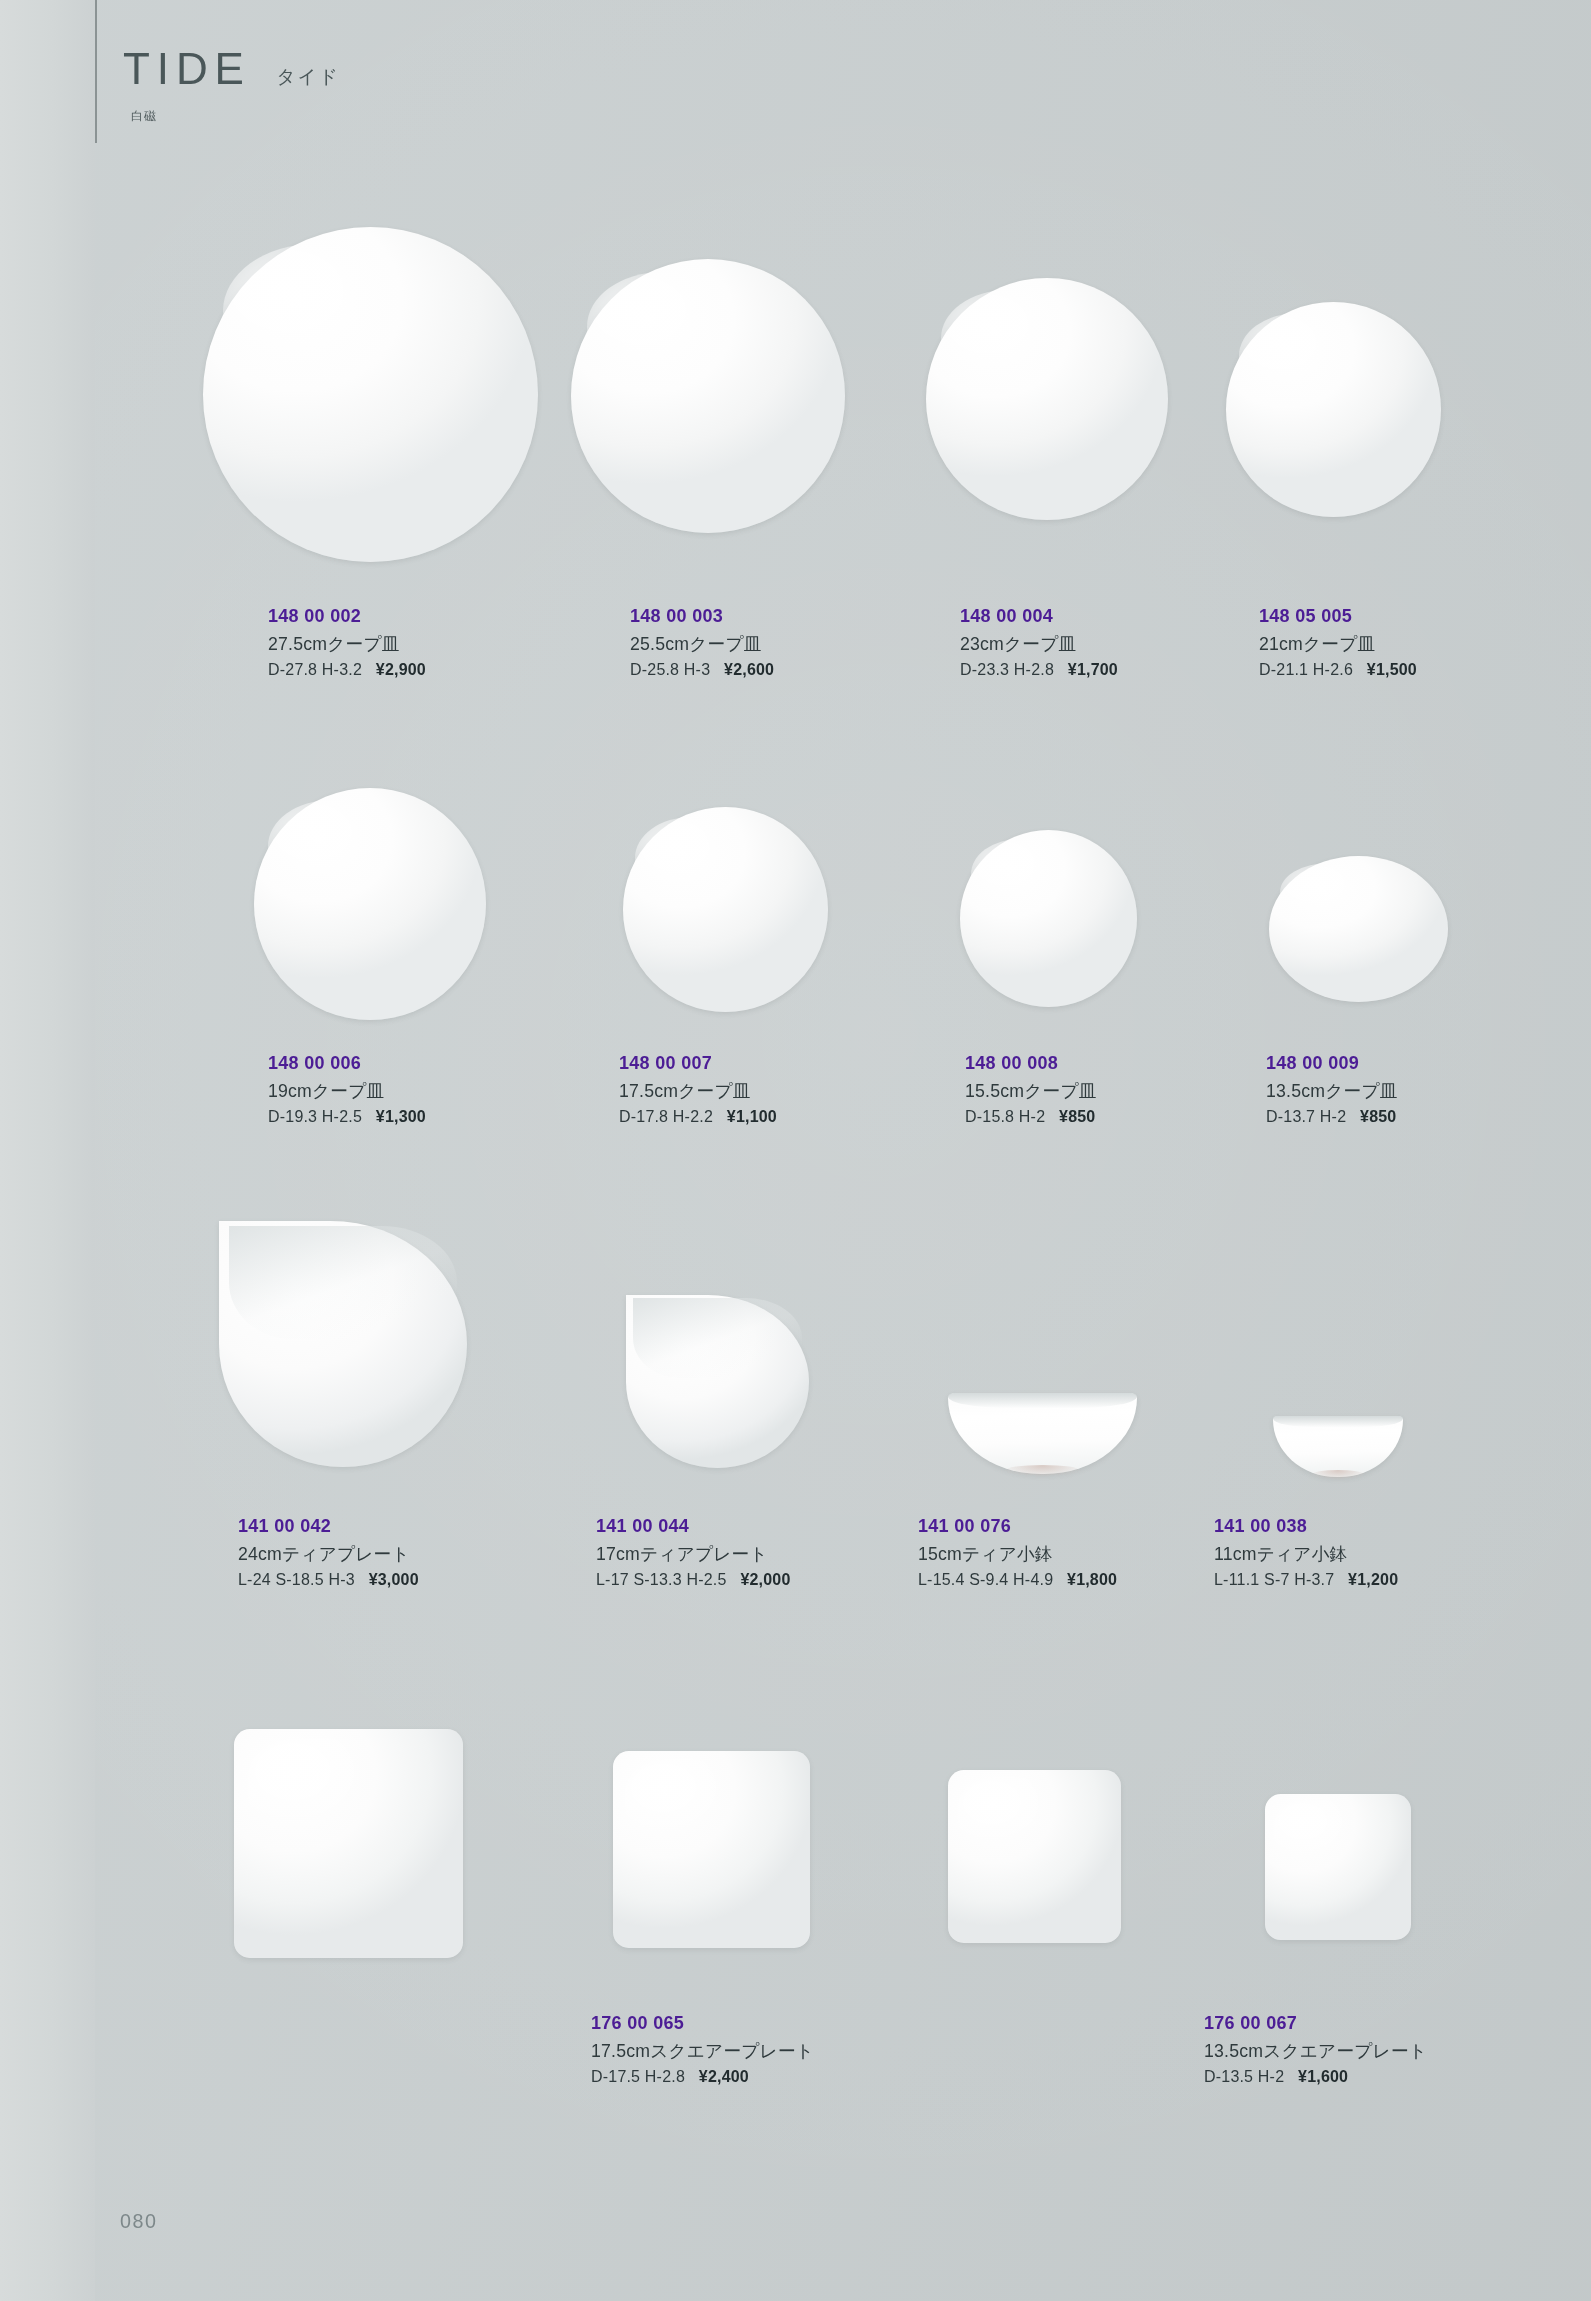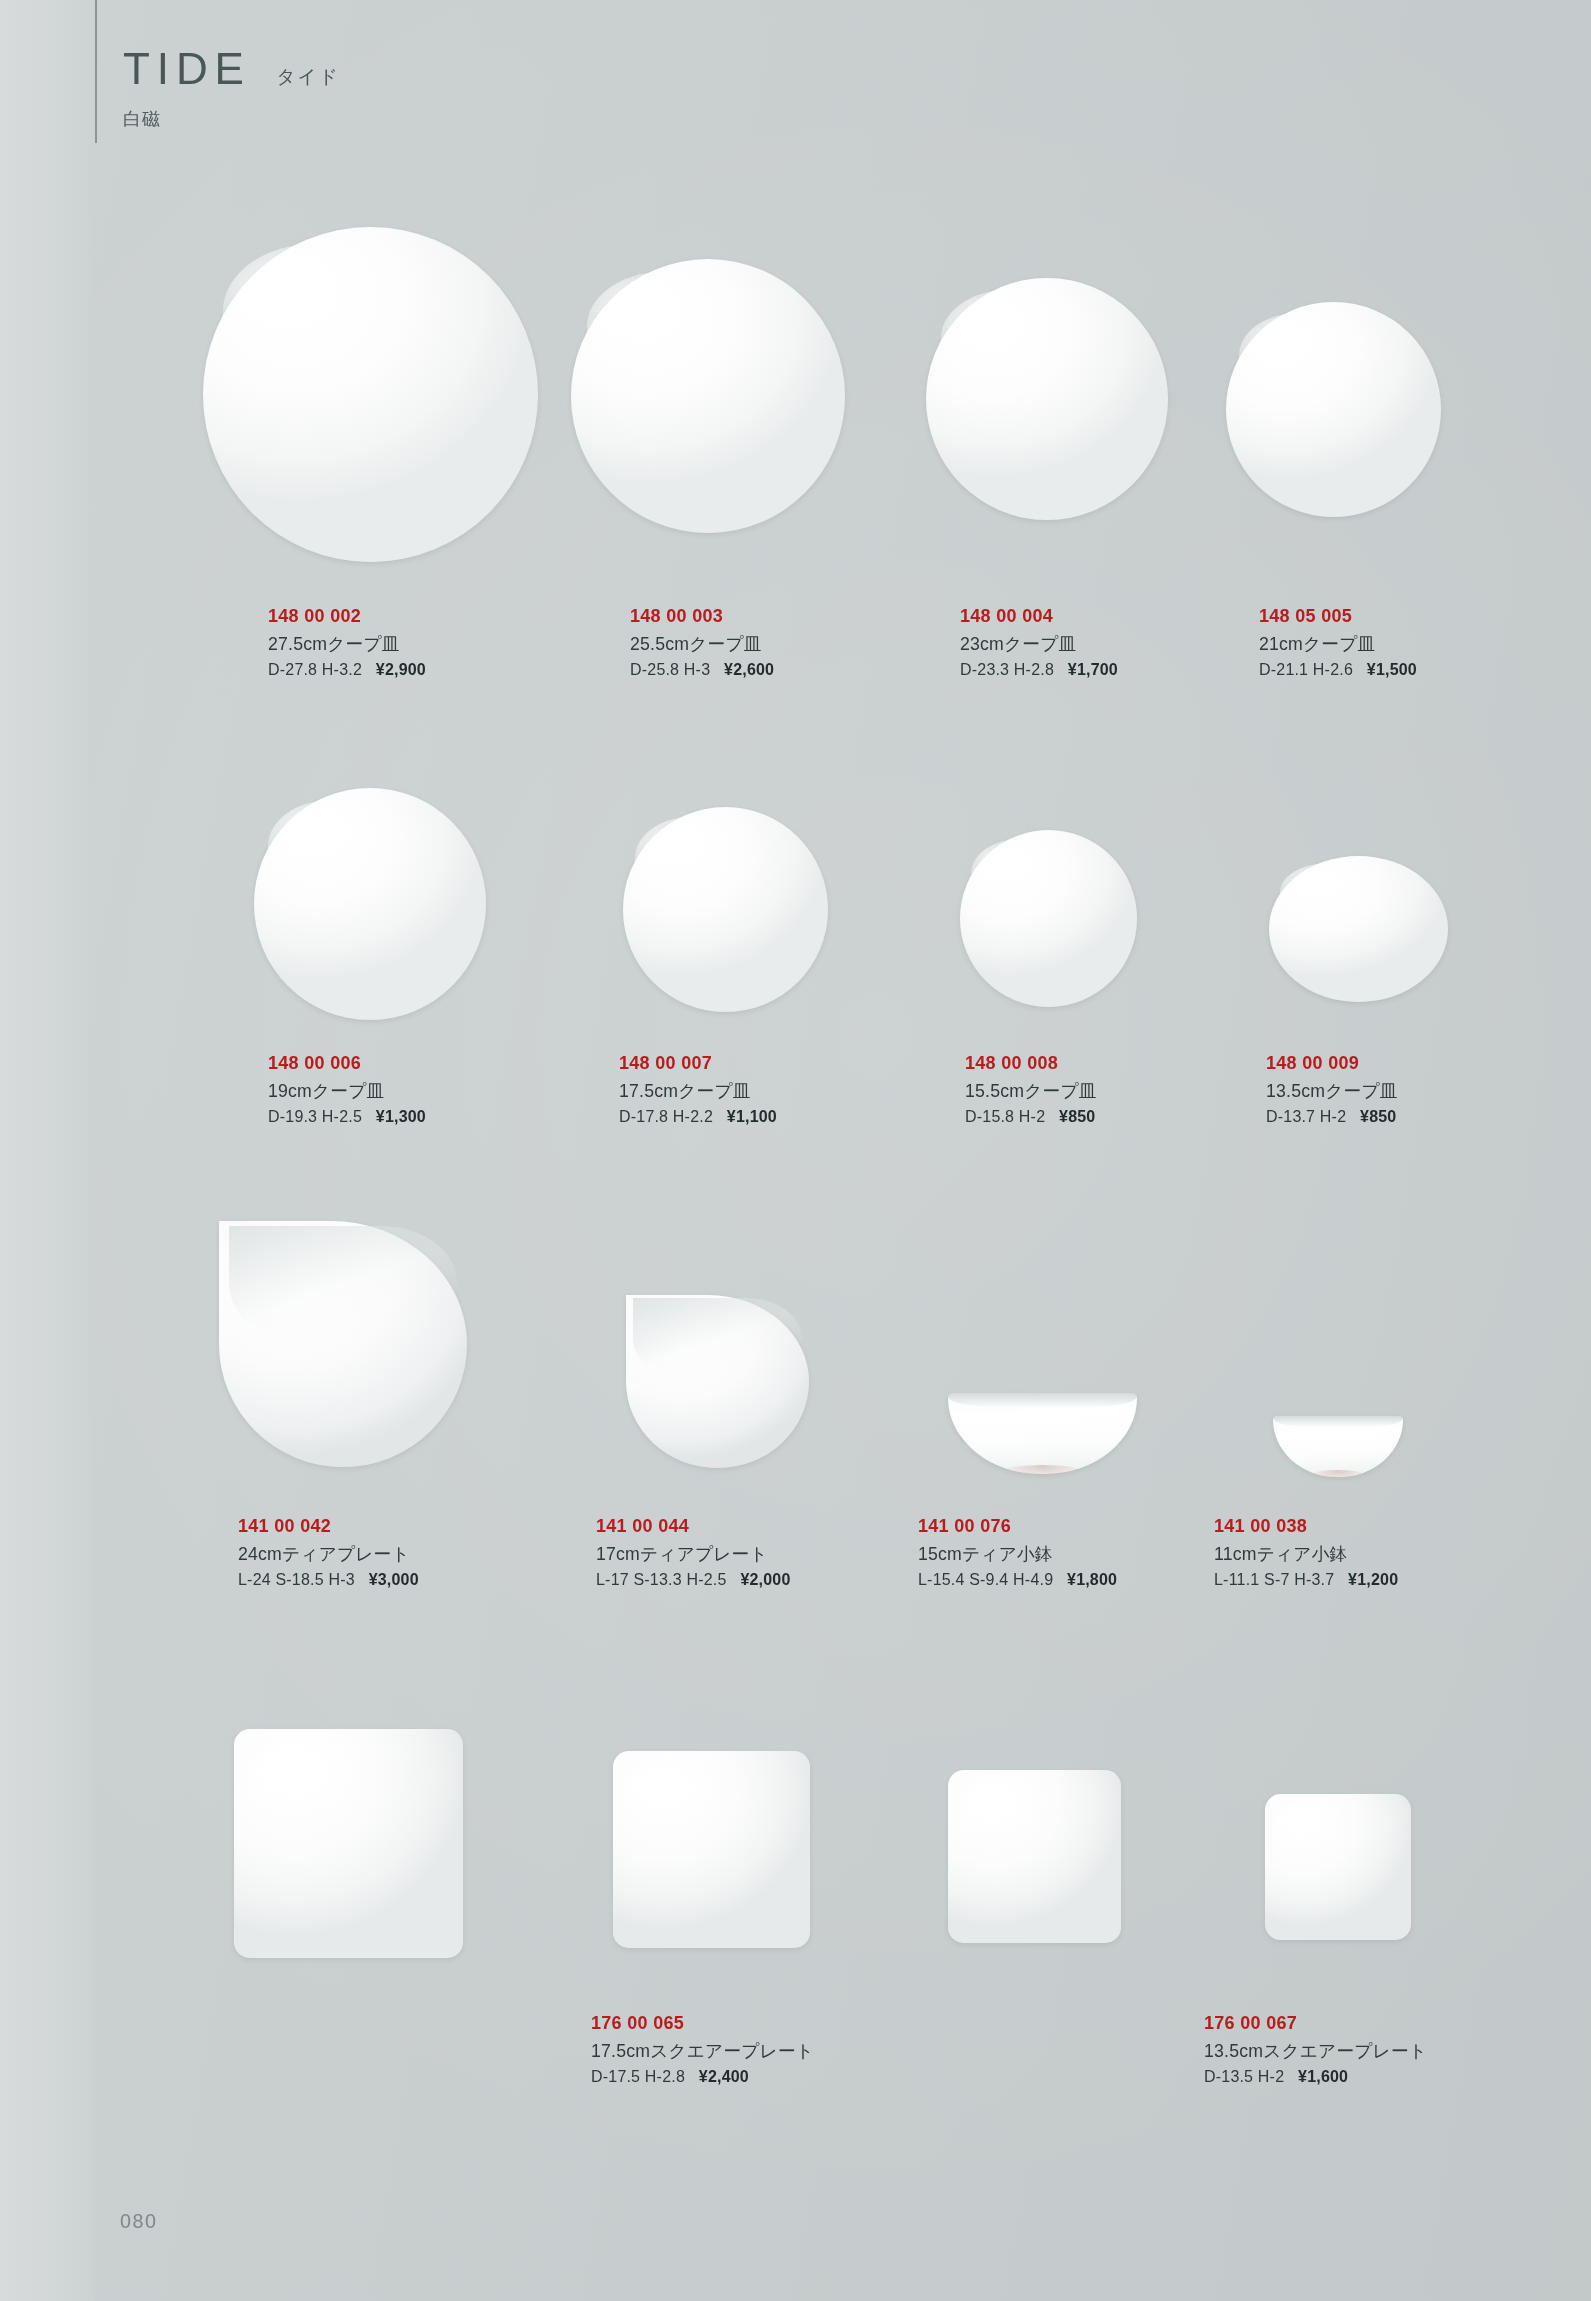--- a/index.html
+++ b/index.html
@@ -68,24 +68,25 @@
   }
   .brand-kana {
     font-size: 18.7px;
     letter-spacing: 2px;
     color: #4a5759;
     line-height: 1;
     padding-bottom: 3.9px;
   }
   .brand-material {
     margin-top: 18.7px;
-    font-size: 18px;
+    font-size: 12px;
     letter-spacing: 1px;
     color: #4f5a5c;
     line-height: 1;
+    margin-left: 8px;
   }
 
   
   .grid-row {
     position: absolute;
     left: 0;
     width: 1592px;
     z-index: 2;
   }
   .cell {
@@ -174,21 +175,21 @@
   .caption {
     position: absolute;
     color: #2f3a3d;
     line-height: 1.55;
     white-space: nowrap;
   }
   .cap-code {
     font-size: 18px;
     font-weight: 700;
     letter-spacing: 0.3px;
-    color: #b91c1c;
+    color: #4c1d95;
   }
   .cap-name {
     font-size: 17.7px;
     font-weight: 400;
     letter-spacing: 0.2px;
     color: #2f3a3d;
   }
   .cap-spec {
     font-size: 16px;
     font-weight: 400;

